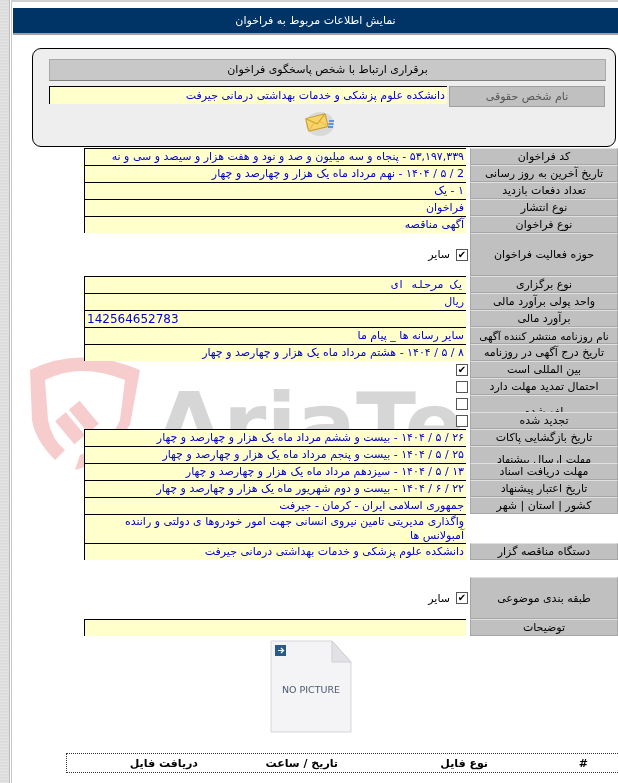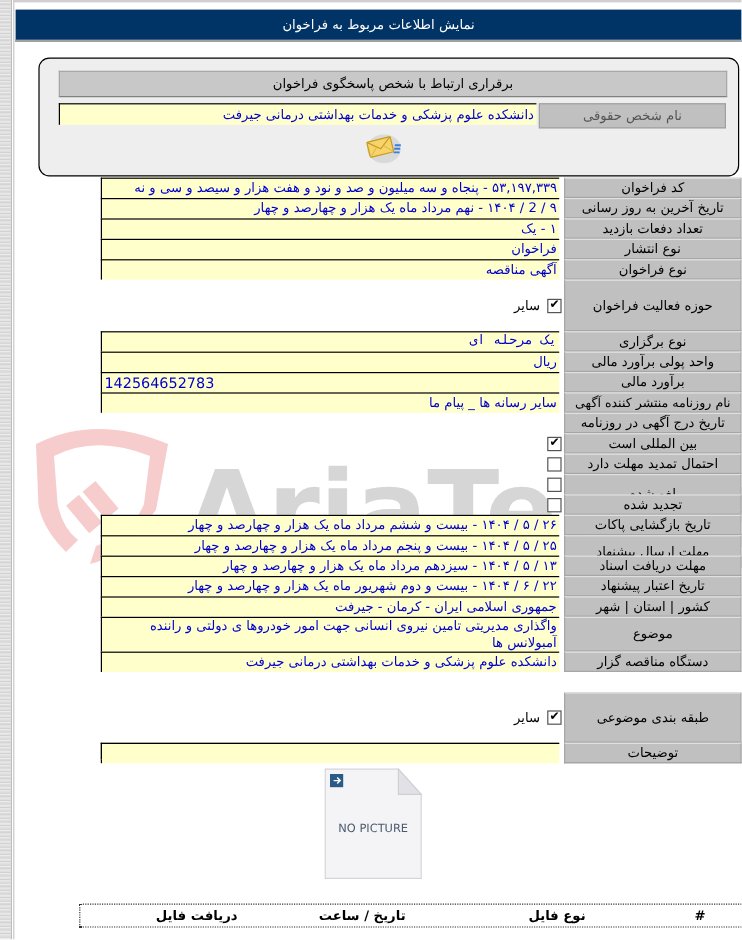--- a/index.html
+++ b/index.html
@@ -122,21 +122,21 @@
 </svg>
 
 <div class="rows">
 
   <div class="row" style="top:148px;height:17px;">
     <div class="value" style="height:17px;line-height:16px;padding-left:38px;">۵۳,۱۹۷,۳۳۹ - پنجاه و سه میلیون و صد و نود و هفت هزار و سیصد و سی و نه</div>
     <div class="label" style="height:17px;">کد فراخوان</div>
   </div>
 
   <div class="row" style="top:165px;height:17px;">
-    <div class="value" style="height:17px;line-height:16px;">۹ / 2 / ۱۴۰۴ - نهم مرداد ماه یک هزار و چهارصد و چهار</div>
+    <div class="value" style="height:17px;line-height:16px;">2 / ۵ / ۱۴۰۴ - نهم مرداد ماه یک هزار و چهارصد و چهار</div>
     <div class="label" style="height:17px;">تاریخ آخرین به روز رسانی</div>
   </div>
 
   <div class="row" style="top:182px;height:17px;">
     <div class="value" style="height:17px;line-height:16px;">۱ - یک</div>
     <div class="label" style="height:17px;">تعداد دفعات بازدید</div>
   </div>
 
   <div class="row" style="top:199px;height:17px;">
     <div class="value" style="height:17px;line-height:16px;">فراخوان</div>
@@ -170,20 +170,21 @@
     <div class="value ltr" style="height:17px;line-height:16px;font-size:12px;">142564652783</div>
     <div class="label" style="height:17px;">برآورد مالی</div>
   </div>
 
   <div class="row" style="top:327px;height:17px;">
     <div class="value" style="height:17px;line-height:16px;">سایر رسانه ها _ پیام ما</div>
     <div class="label" style="height:17px;font-size:10.5px;">نام روزنامه منتشر کننده آگهی</div>
   </div>
 
   <div class="row" style="top:344px;height:17px;">
+    <div class="value" style="height:17px;line-height:16px;">۸ / ۵ / ۱۴۰۴ - هشتم مرداد ماه یک هزار و چهارصد و چهار</div>
     <div class="label" style="height:17px;">تاریخ درج آگهی در روزنامه</div>
   </div>
 
   <div class="row" style="top:361px;height:17px;">
     <div class="check-area" style="top:0;height:17px;">
       <span class="cb">✔</span>
     </div>
     <div class="label" style="height:17px;">بین المللی است</div>
   </div>
 
@@ -228,21 +229,20 @@
     <div class="label" style="height:17px;">تاریخ اعتبار پیشنهاد</div>
   </div>
 
   <div class="row" style="top:497px;height:17px;">
     <div class="value" style="height:17px;line-height:16px;">جمهوری اسلامی ایران - کرمان - جیرفت</div>
     <div class="label" style="height:17px;">کشور | استان | شهر</div>
   </div>
 
   <div class="row" style="top:514px;height:29px;">
     <div class="value wrap" style="height:29px;">واگذاری مدیریتی تامین نیروی انسانی جهت امور خودروها ی دولتی و راننده آمبولانس ها</div>
-    <div class="label" style="height:29px;">موضوع</div>
   </div>
 
   <div class="row" style="top:543px;height:17px;">
     <div class="value" style="height:17px;line-height:16px;">دانشکده علوم پزشکی و خدمات بهداشتی درمانی جیرفت</div>
     <div class="label" style="height:17px;">دستگاه مناقصه گزار</div>
   </div>
 
   <div class="row" style="top:576px;height:17px;margin-top:43px;">
     <div class="value" style="height:17px;line-height:16px;">setadiran.ir</div>
     <div class="label" style="height:17px;">محل دریافت اسناد</div>

